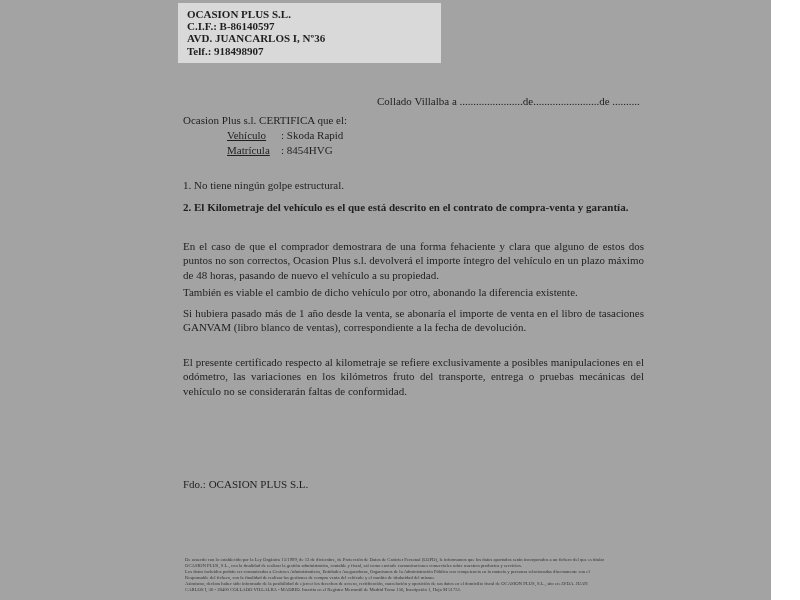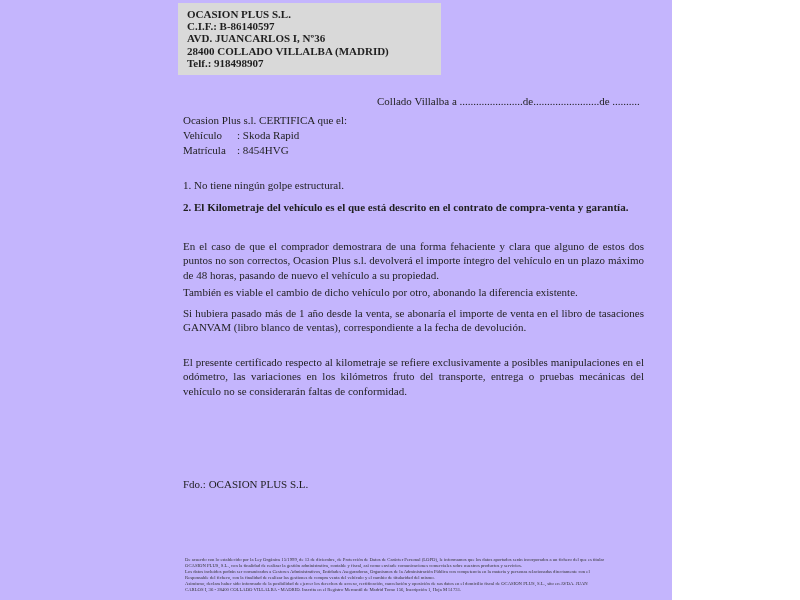--- a/index.html
+++ b/index.html
@@ -2,23 +2,23 @@
 <html><head>
 <meta charset="utf-8">
 <style>
   html, body {
     margin: 0;
     padding: 0;
     background: #ffffff;
   }
   .doc {
     position: relative;
-    width: 672px;
+    width: 771px;
     height: 600px;
-    background: #c4b5fd;
+    background: #a3a3a3;
     font-family: "Liberation Serif", serif;
     color: #1f1f1f;
     overflow: hidden;
     filter: blur(0.25px);
   }
   .header-box {
     position: absolute;
     left: 178px;
     top: 3px;
     width: 263px;
@@ -42,20 +42,22 @@
   .cert {
     position: absolute;
     left: 183px;
     top: 113px;
     font-size: 11px;
     line-height: 14.8px;
   }
   .cert .label {
     display: inline-block;
     width: 54px;
+    text-decoration: underline;
+    margin-left: 44px;
   }
   .pt {
     position: absolute;
     left: 183px;
     font-size: 11px;
     white-space: nowrap;
   }
   .pt1 { top: 179px; text-align: right; }
   .pt2 { top: 201px; font-weight: bold; }
   .para {
@@ -93,21 +95,20 @@
 </style>
 </head>
 <body>
 
 <div class="doc">
 
   <div class="header-box">
     <div class="hline">OCASION PLUS S.L.</div>
     <div class="hline">C.I.F.: B-86140597</div>
     <div class="hline">AVD. JUANCARLOS I, Nº36</div>
-    <div class="hline">28400 COLLADO VILLALBA (MADRID)</div>
     <div class="hline">Telf.: 918498907</div>
   </div>
 
   <div class="date-line">Collado Villalba a .......................de........................de ..........</div>
 
   <div class="cert">
     <div>Ocasion Plus s.l. CERTIFICA que el:</div>
     <div>
       <span class="label">Vehículo</span><span>: Skoda Rapid</span>
     </div>

